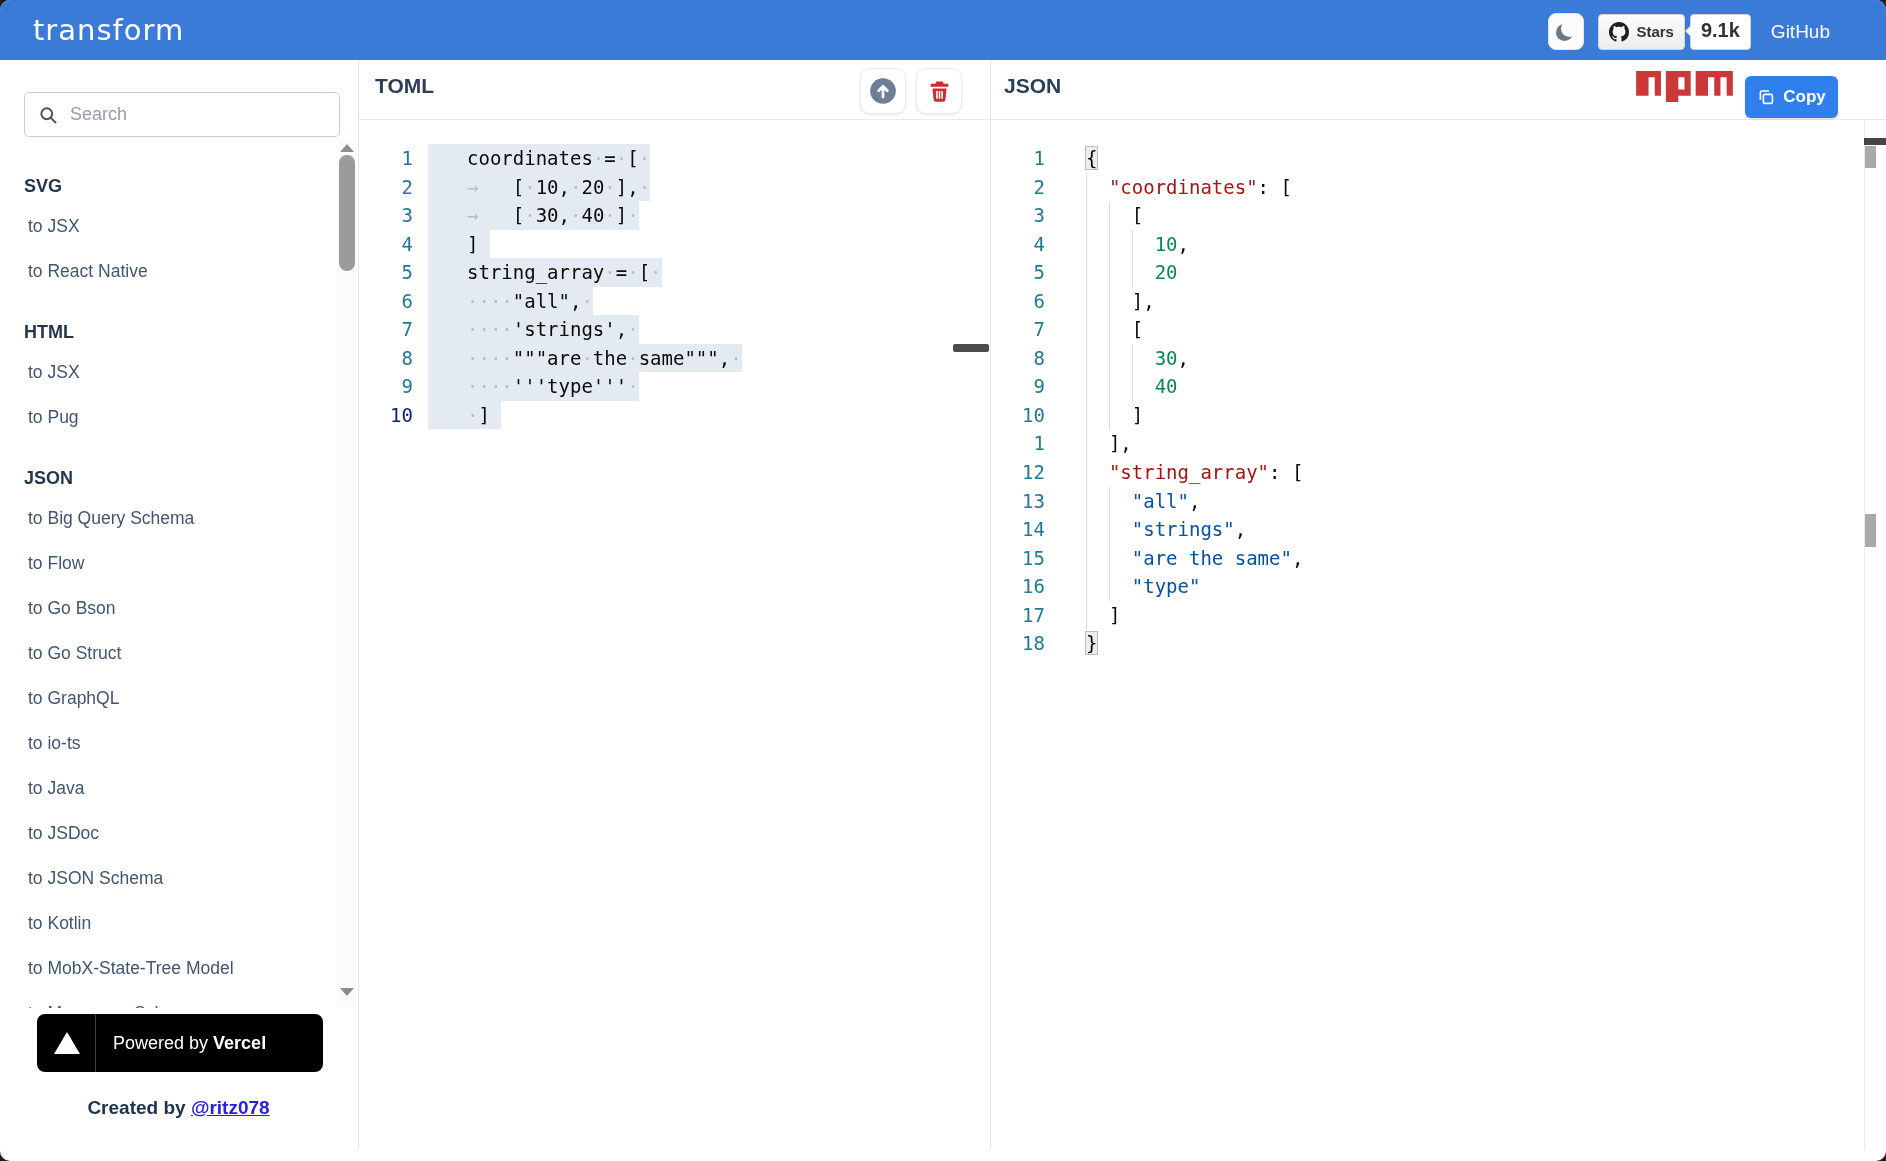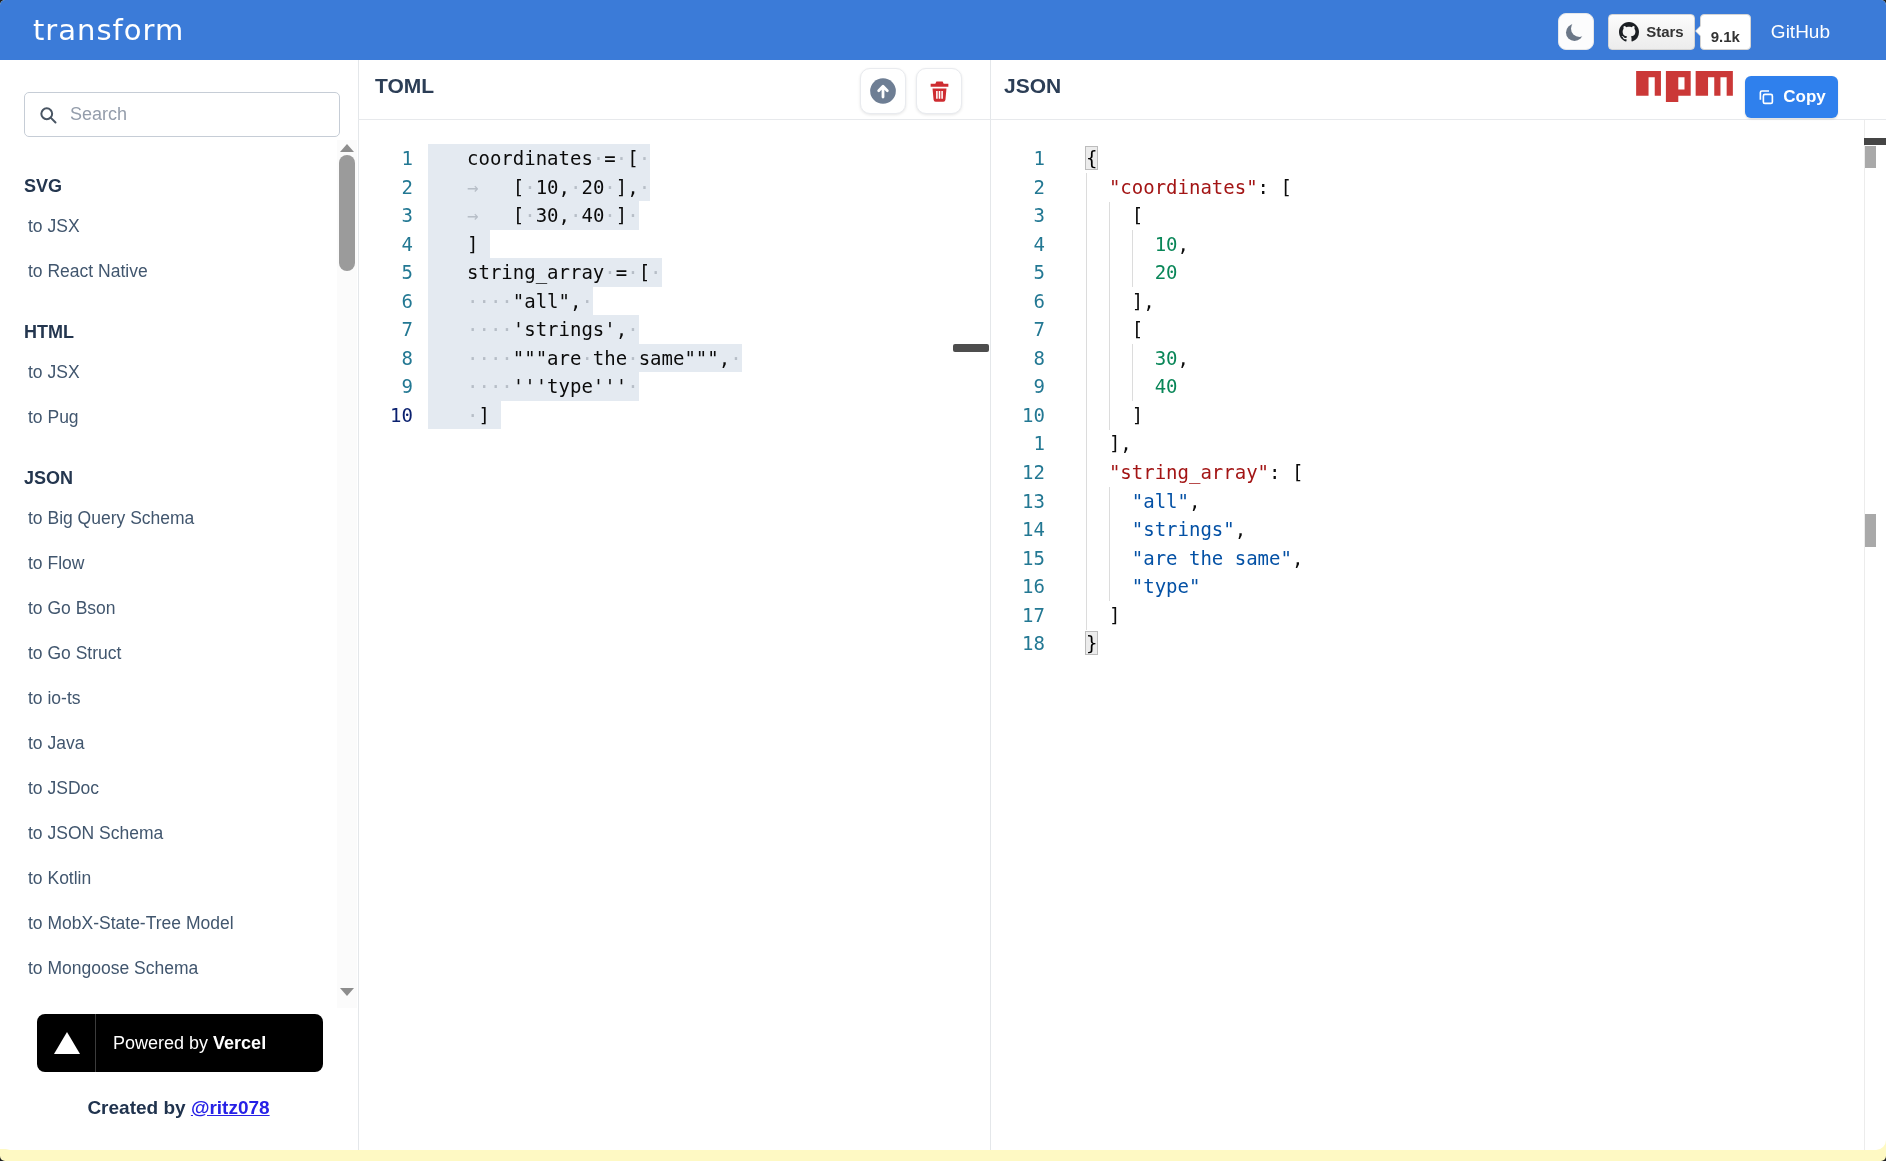--- a/index.html
+++ b/index.html
@@ -1,26 +1,26 @@
 <!DOCTYPE html>
 <html><head>
 <meta charset="utf-8">
 <style>
   html,body{margin:0;padding:0;background:#1d1e20;font-family:"Liberation Sans",sans-serif;}
-  .page{position:relative;width:1886px;height:1161px;background:#fef9c3;border-radius:5px;overflow:hidden;}
+  .page{position:relative;width:1886px;height:1161px;background:#ffffff;border-radius:10px;overflow:hidden;}
   
   .header{position:absolute;left:0;top:0;width:1886px;height:60px;background:#3b7bd8;display:flex;align-items:center;}
   .logo{margin-left:33px;color:#fff;font-size:29px;font-weight:400;letter-spacing:1px;font-family:"DejaVu Sans",sans-serif;}
   .header-right{position:absolute;right:56px;top:0;height:63px;display:flex;align-items:center;gap:14px;}
   .moon-btn{width:34px;height:35px;background:#fcfcfd;border:1px solid #e3e6ea;border-radius:8px;display:flex;align-items:center;justify-content:center;cursor:pointer;}
   .moon{width:17px;height:17px;border-radius:50%;box-shadow:-5px 4px 0 0 #6b7787;position:relative;left:3px;top:-3px;}
   .gh-widget{display:flex;align-items:center;gap:5px;}
   .gh-stars-btn{display:flex;align-items:center;gap:7px;background:linear-gradient(#fcfcfc,#ececec);border:1px solid #d5d5d5;border-radius:4px;padding:4px 10px;height:26px;cursor:pointer;}
   .gh-stars-btn span{font-size:15px;font-weight:700;color:#333;}
-  .gh-count{position:relative;background:#fff;border:1px solid #d4d4d4;border-radius:4px;padding:4px 10px;height:26px;display:flex;align-items:flex-end;font-size:15px;font-weight:700;color:#333;cursor:pointer;}
+  .gh-count{position:relative;background:#fff;border:1px solid #d4d4d4;border-radius:4px;padding:4px 10px;height:26px;display:flex;align-items:flex-start;font-size:20px;font-weight:700;color:#333;cursor:pointer;}
   .gh-count .notch-b{position:absolute;left:-6px;top:10px;width:0;height:0;border-top:6px solid transparent;border-bottom:6px solid transparent;border-right:6px solid #d4d4d4;}
   .gh-count .notch-w{position:absolute;left:-4.5px;top:10px;width:0;height:0;border-top:6px solid transparent;border-bottom:6px solid transparent;border-right:6px solid #fff;}
   .gh-link{color:#fff;font-size:19px;font-weight:500;margin-left:6px;cursor:pointer;}
   
   .content{position:absolute;left:0;top:60px;width:1886px;height:1090px;background:#fff;border-radius:0 0 10px 10px;}
   .vline{position:absolute;top:60px;width:1px;height:1090px;background:#e4e7ea;}
   .panel-hborder{position:absolute;left:358px;top:119px;width:1528px;height:1px;background:#e7e9ec;}
   
   .search-box{position:absolute;left:24px;top:92px;width:316px;height:45px;border:1px solid #c6cdd6;border-radius:5px;background:#fff;display:flex;align-items:center;box-sizing:border-box;}
   .search-box svg{margin-left:13px;}
@@ -125,20 +125,21 @@
     <div class="side-item">to JSX</div>
     <div class="side-item">to React Native</div>
     <div class="side-heading">HTML</div>
     <div class="side-item">to JSX</div>
     <div class="side-item">to Pug</div>
     <div class="side-heading">JSON</div>
     <div class="side-item">to Big Query Schema</div>
     <div class="side-item">to Flow</div>
     <div class="side-item">to Go Bson</div>
     <div class="side-item">to Go Struct</div>
+    <div class="side-item">to GraphQL</div>
     <div class="side-item">to io-ts</div>
     <div class="side-item">to Java</div>
     <div class="side-item">to JSDoc</div>
     <div class="side-item">to JSON Schema</div>
     <div class="side-item">to Kotlin</div>
     <div class="side-item">to MobX-State-Tree Model</div>
     <div class="side-item">to Mongoose Schema</div>
   </div>
 
   <div class="side-scroll"></div>

